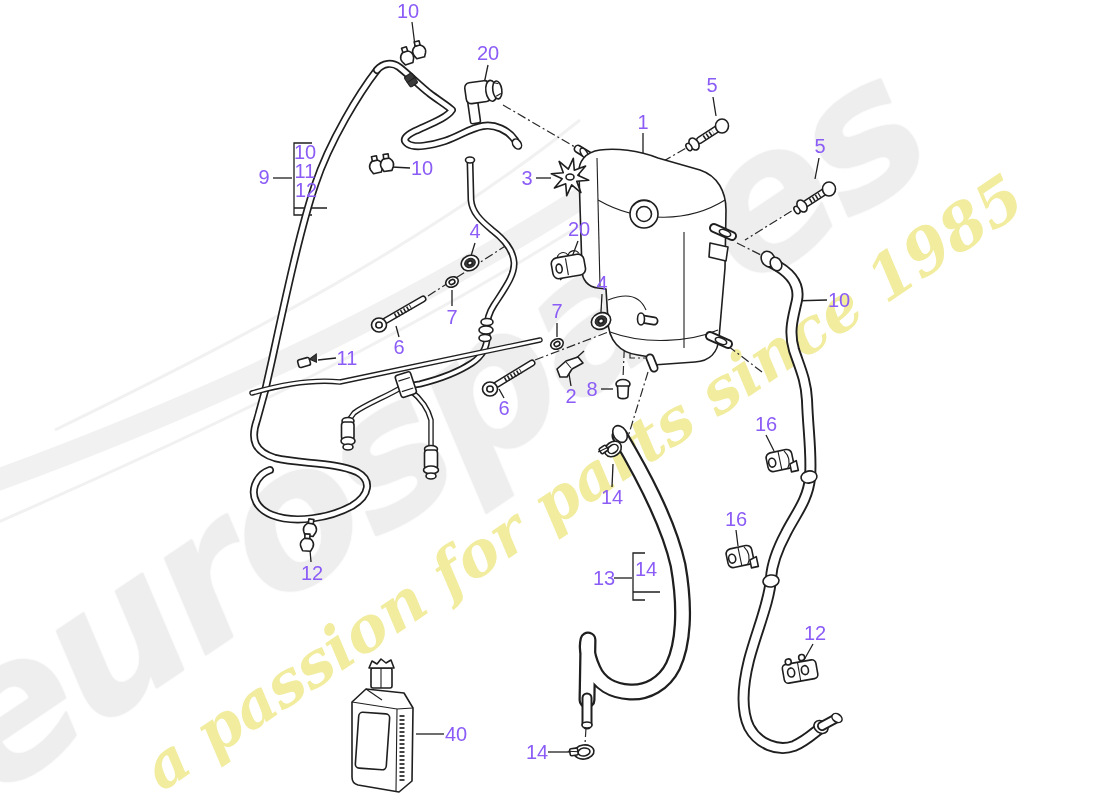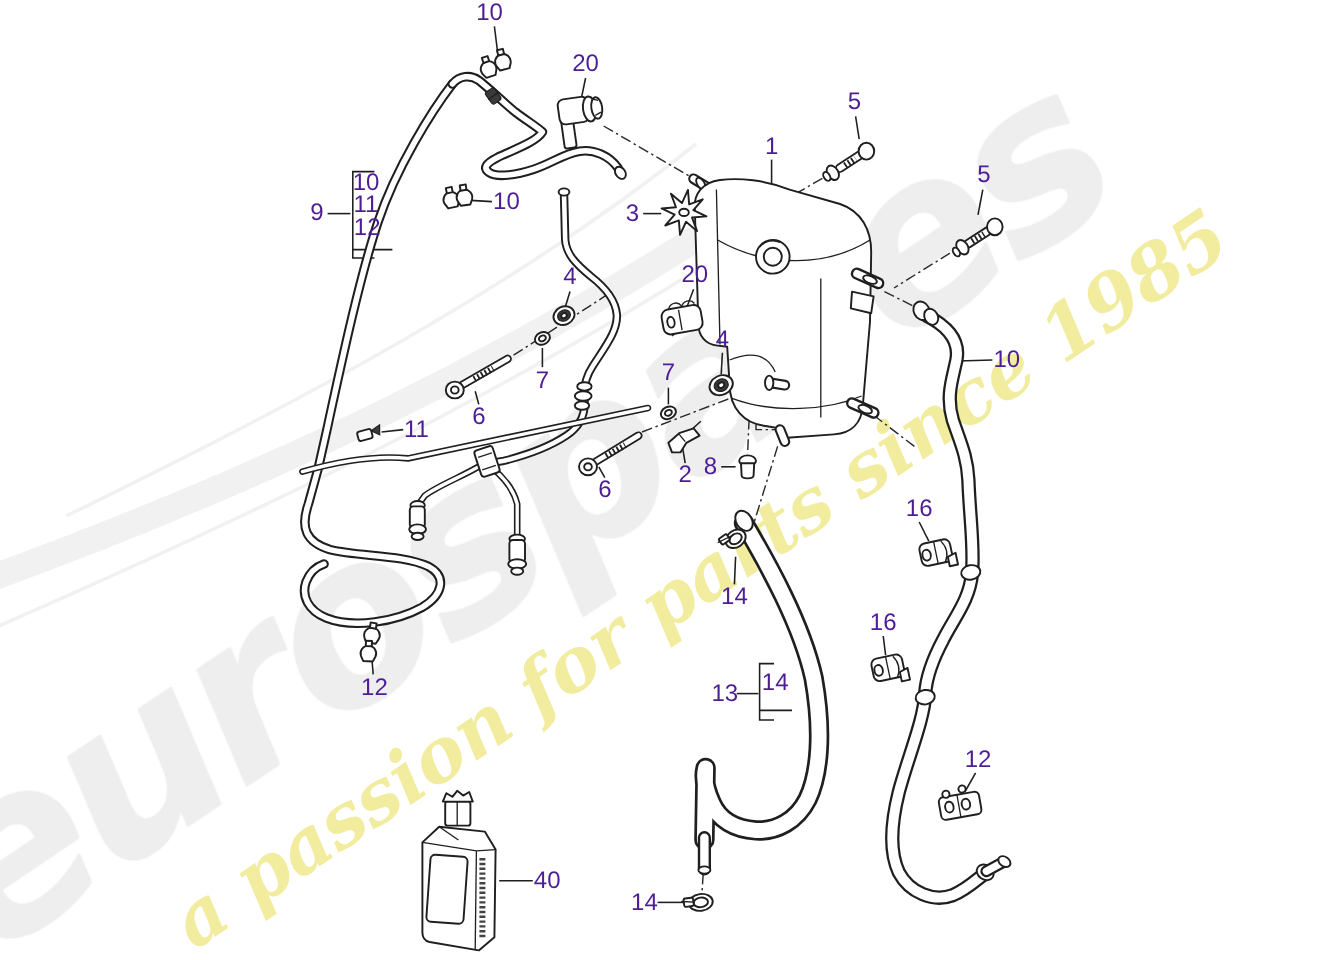--- a/index.html
+++ b/index.html
@@ -17,21 +17,21 @@
   
   .dd{fill:none;stroke:#2a2a2a;stroke-width:1.2;stroke-dasharray:9 3 2 3;}
   .ld{fill:none;stroke:#1f1f1f;stroke-width:1.3;}
   .t-out{fill:none;stroke:#1f1f1f;stroke-linecap:round;stroke-linejoin:round;}
   .t-in{fill:none;stroke:#ffffff;stroke-linecap:round;stroke-linejoin:round;}
   .pt{fill:#ffffff;stroke:#1f1f1f;stroke-width:1.6;stroke-linejoin:round;}
   .ptd{fill:#3a3a3a;stroke:#1f1f1f;stroke-width:1;}
   .thin{fill:none;stroke:#1f1f1f;stroke-width:1.1;}
   .sw{fill:none;stroke:#f1f1f1;}
   
-  .co{position:absolute;z-index:2;transform:translate(-50%,-50%);font-size:20px;color:#4c1d95;
+  .co{position:absolute;z-index:2;transform:translate(-50%,-50%);font-size:20px;color:#8b5cf6;
       line-height:1;}
 </style>
 </head>
 <body>
 
 <div id="stage">
 
   <div class="wm wm-brand">eurospares</div>
   <div class="wm wm-tagline">a passion for parts since 1985</div>
 

